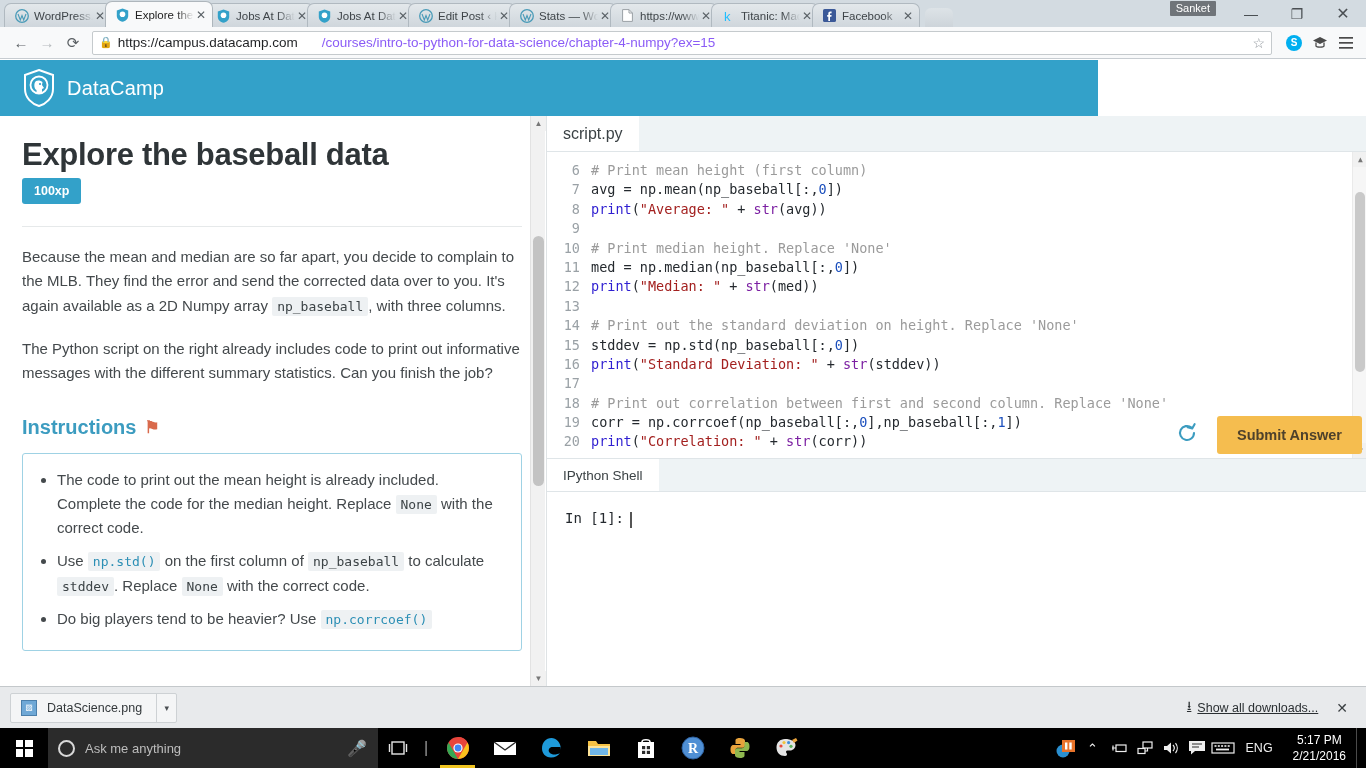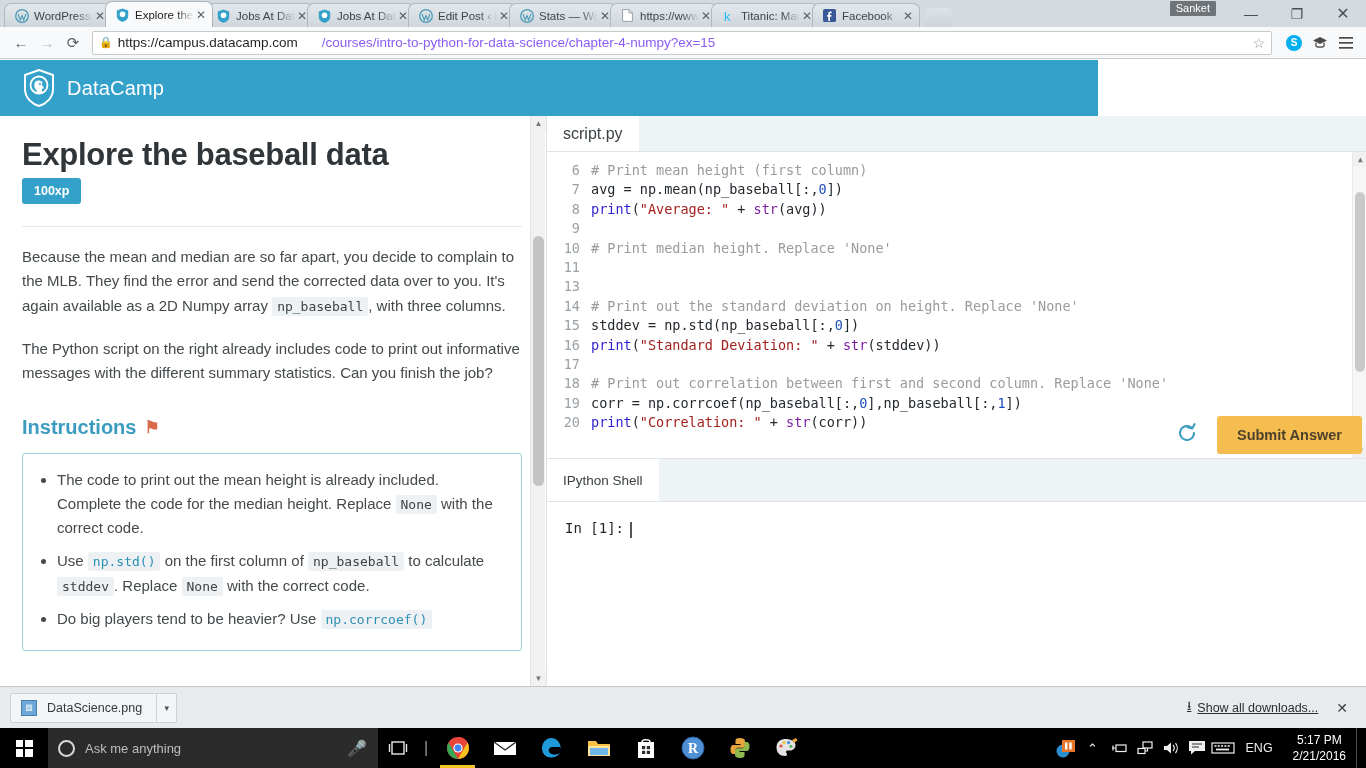--- a/index.html
+++ b/index.html
@@ -267,21 +267,21 @@
   }
   .submit-btn {
     position: absolute; right: 4px; bottom: 4px;
     background: #f5bd4f; color: #4e412b;
     font-size: 14.5px; font-weight: bold;
     padding: 11px 20px;
     border: none; border-radius: 3px;
     font-family: "Liberation Sans", sans-serif;
   }
   .shell-tabbar {
-    height: 44px; background: #eef3f5;
+    height: 34px; background: #eef3f5;
     display: flex; align-items: stretch;
     border-top: 1px solid #dfe5e8;
     border-bottom: 1px solid #dfe5e8;
   }
   .shell-tab {
     background: #fff; padding: 0 16px;
     display: flex; align-items: center;
     font-size: 13.5px; color: #3b4245;
   }
   .shell-body {
@@ -588,21 +588,22 @@
   <div class="tab-bar">
     <div class="file-tab">script.py</div>
   </div>
   <div class="editor">
     <div id="code-lines">
         <div class="cl"><span class="ln">6</span><span><span class="c-com"># Print mean height (first column)</span></span></div>
         <div class="cl"><span class="ln">7</span><span><span class="code">avg = np.mean(np_baseball[:,</span><span class="c-num">0</span><span class="code">])</span></span></div>
         <div class="cl"><span class="ln">8</span><span><span class="c-kw">print</span><span class="code">(</span><span class="c-str">"Average: "</span><span class="code"> + </span><span class="c-fn">str</span><span class="code">(avg))</span></span></div>
         <div class="cl"><span class="ln">9</span><span><span class="code"></span></span></div>
         <div class="cl"><span class="ln">10</span><span><span class="c-com"># Print median height. Replace 'None'</span></span></div>
-        <div class="cl"><span class="ln">11</span></div>
+        <div class="cl"><span class="ln">11</span><span><span class="code">med = np.median(np_baseball[:,</span><span class="c-num">0</span><span class="code">])</span></span></div>
+        <div class="cl"><span class="ln">12</span><span><span class="c-kw">print</span><span class="code">(</span><span class="c-str">"Median: "</span><span class="code"> + </span><span class="c-fn">str</span><span class="code">(med))</span></span></div>
         <div class="cl"><span class="ln">13</span><span><span class="code"></span></span></div>
         <div class="cl"><span class="ln">14</span><span><span class="c-com"># Print out the standard deviation on height. Replace 'None'</span></span></div>
         <div class="cl"><span class="ln">15</span><span><span class="code">stddev = np.std(np_baseball[:,</span><span class="c-num">0</span><span class="code">])</span></span></div>
         <div class="cl"><span class="ln">16</span><span><span class="c-kw">print</span><span class="code">(</span><span class="c-str">"Standard Deviation: "</span><span class="code"> + </span><span class="c-fn">str</span><span class="code">(stddev))</span></span></div>
         <div class="cl"><span class="ln">17</span><span><span class="code"></span></span></div>
         <div class="cl"><span class="ln">18</span><span><span class="c-com"># Print out correlation between first and second column. Replace 'None'</span></span></div>
         <div class="cl"><span class="ln">19</span><span><span class="code">corr = np.corrcoef(np_baseball[:,</span><span class="c-num">0</span><span class="code">],np_baseball[:,</span><span class="c-num">1</span><span class="code">])</span></span></div>
         <div class="cl"><span class="ln">20</span><span><span class="c-kw">print</span><span class="code">(</span><span class="c-str">"Correlation: "</span><span class="code"> + </span><span class="c-fn">str</span><span class="code">(corr))</span></span></div>
       </div>
     <div class="editor-scroll">

